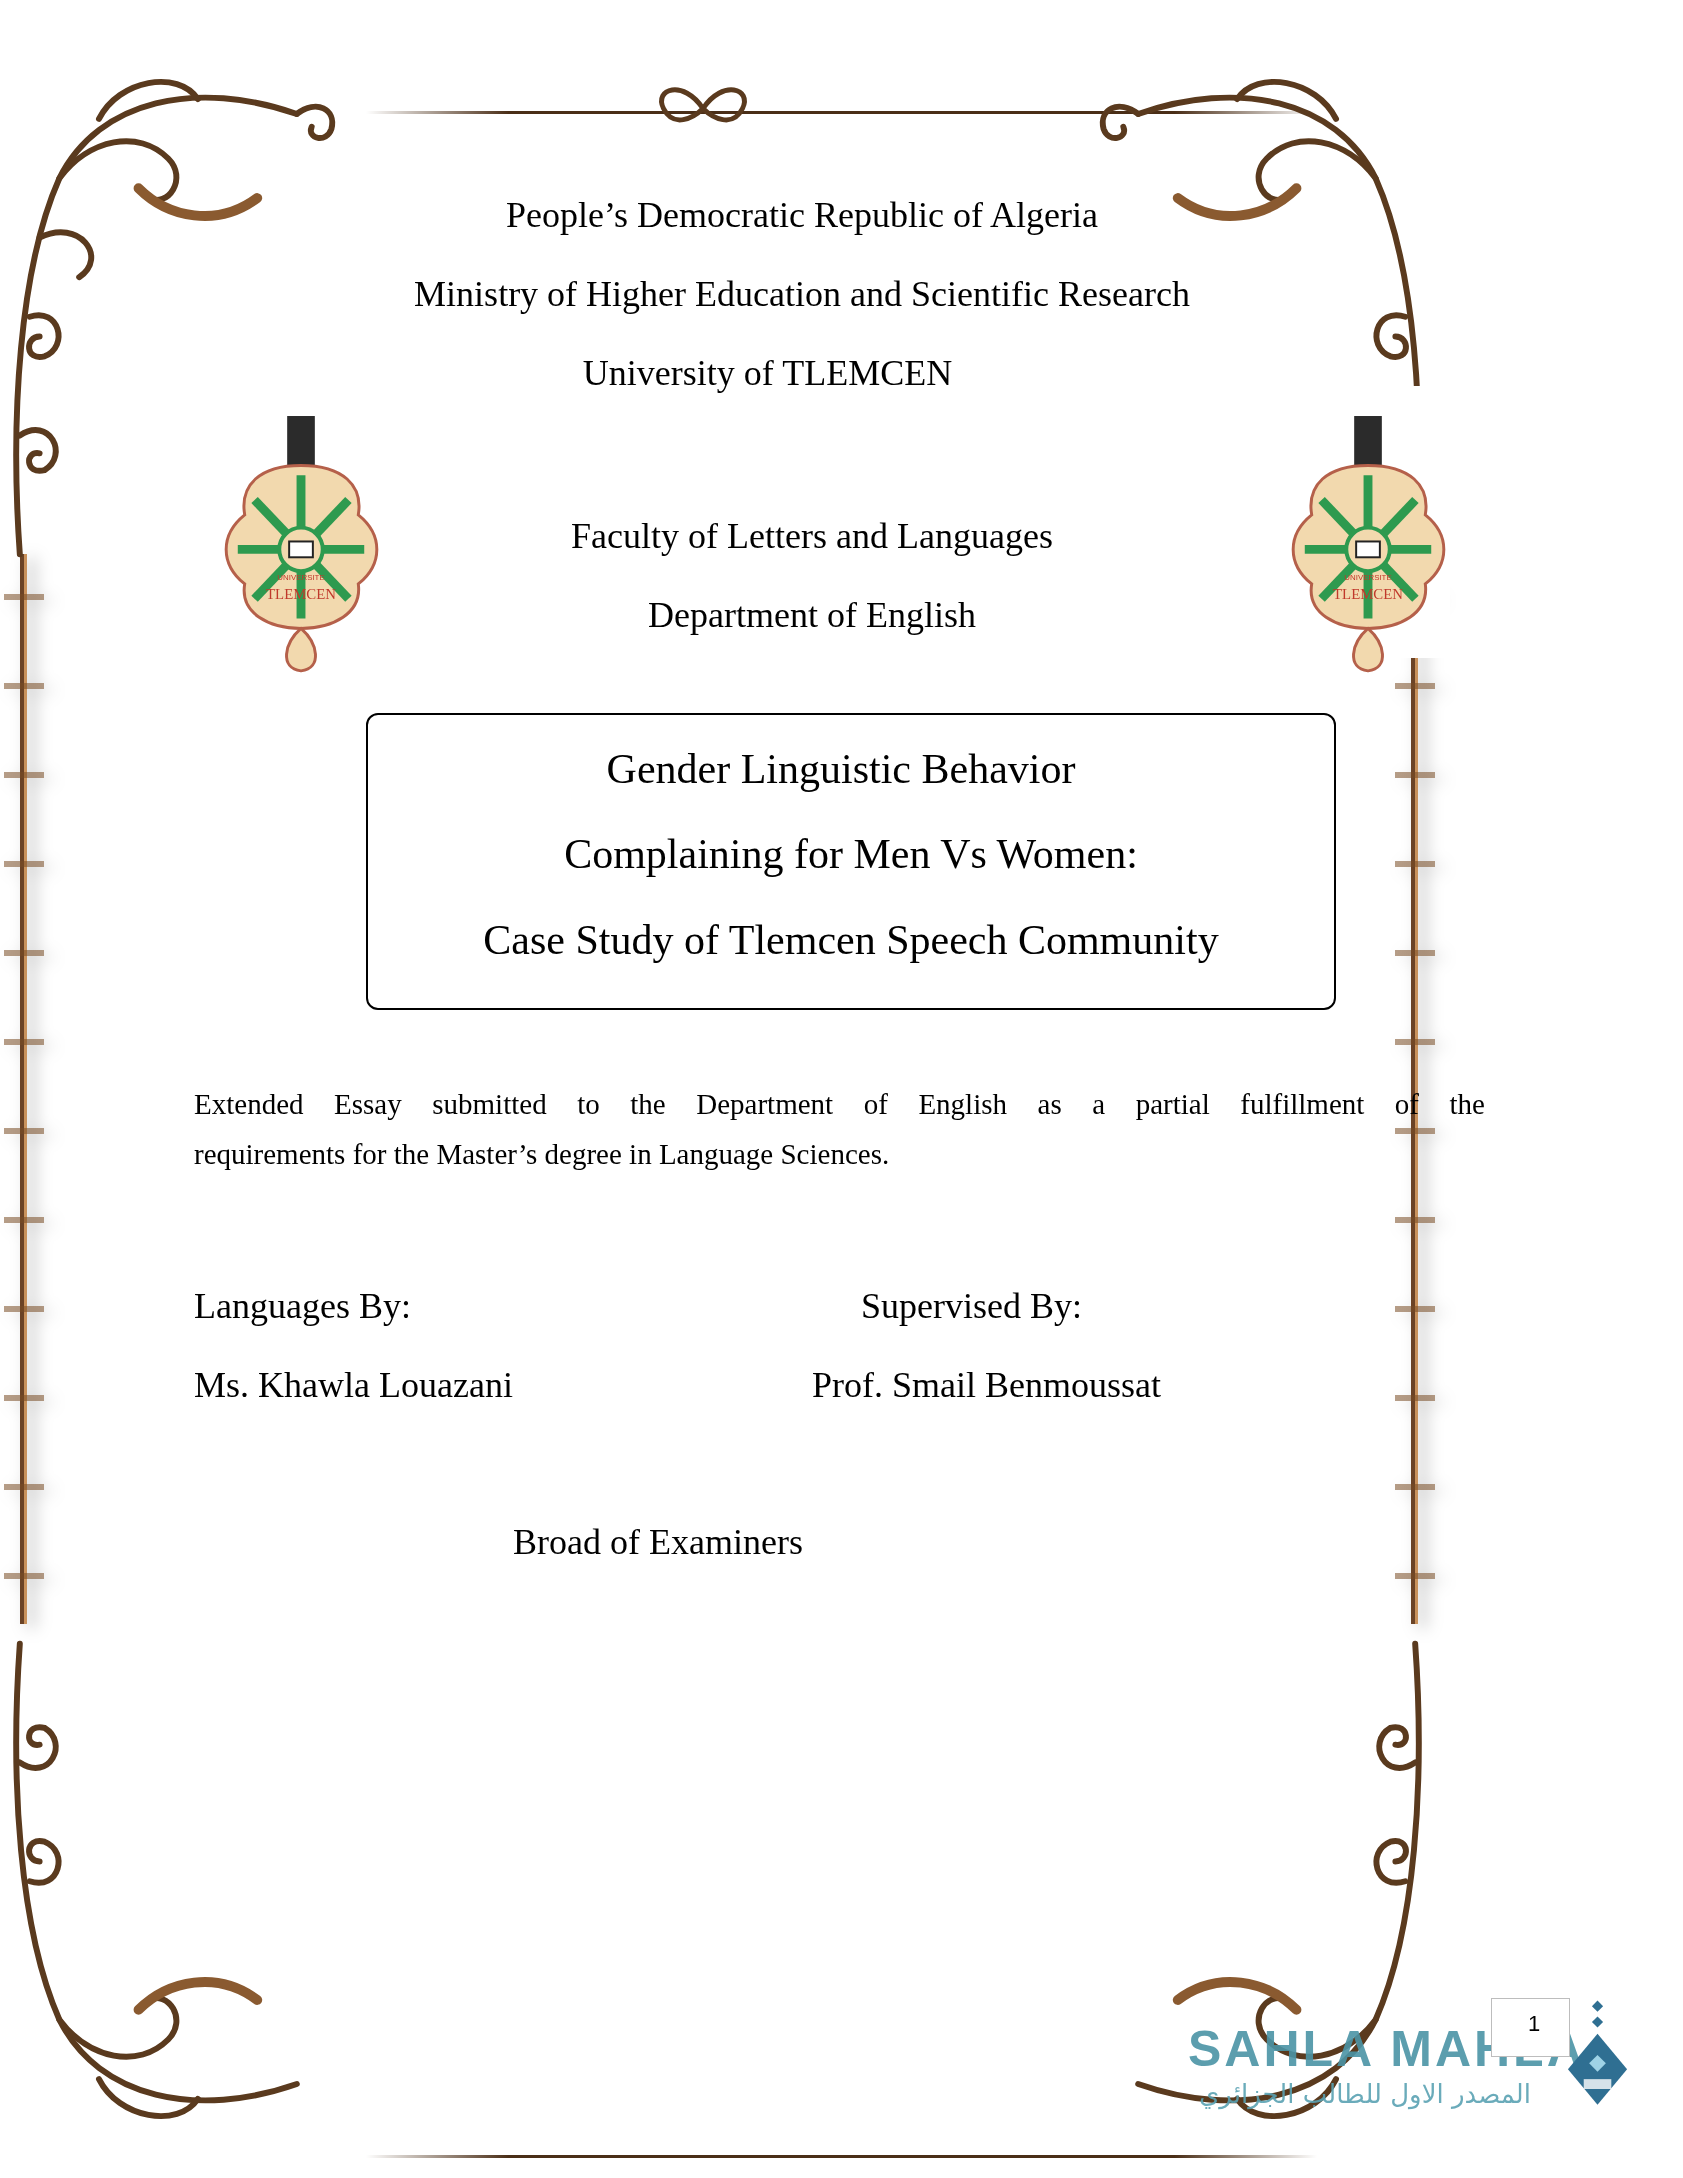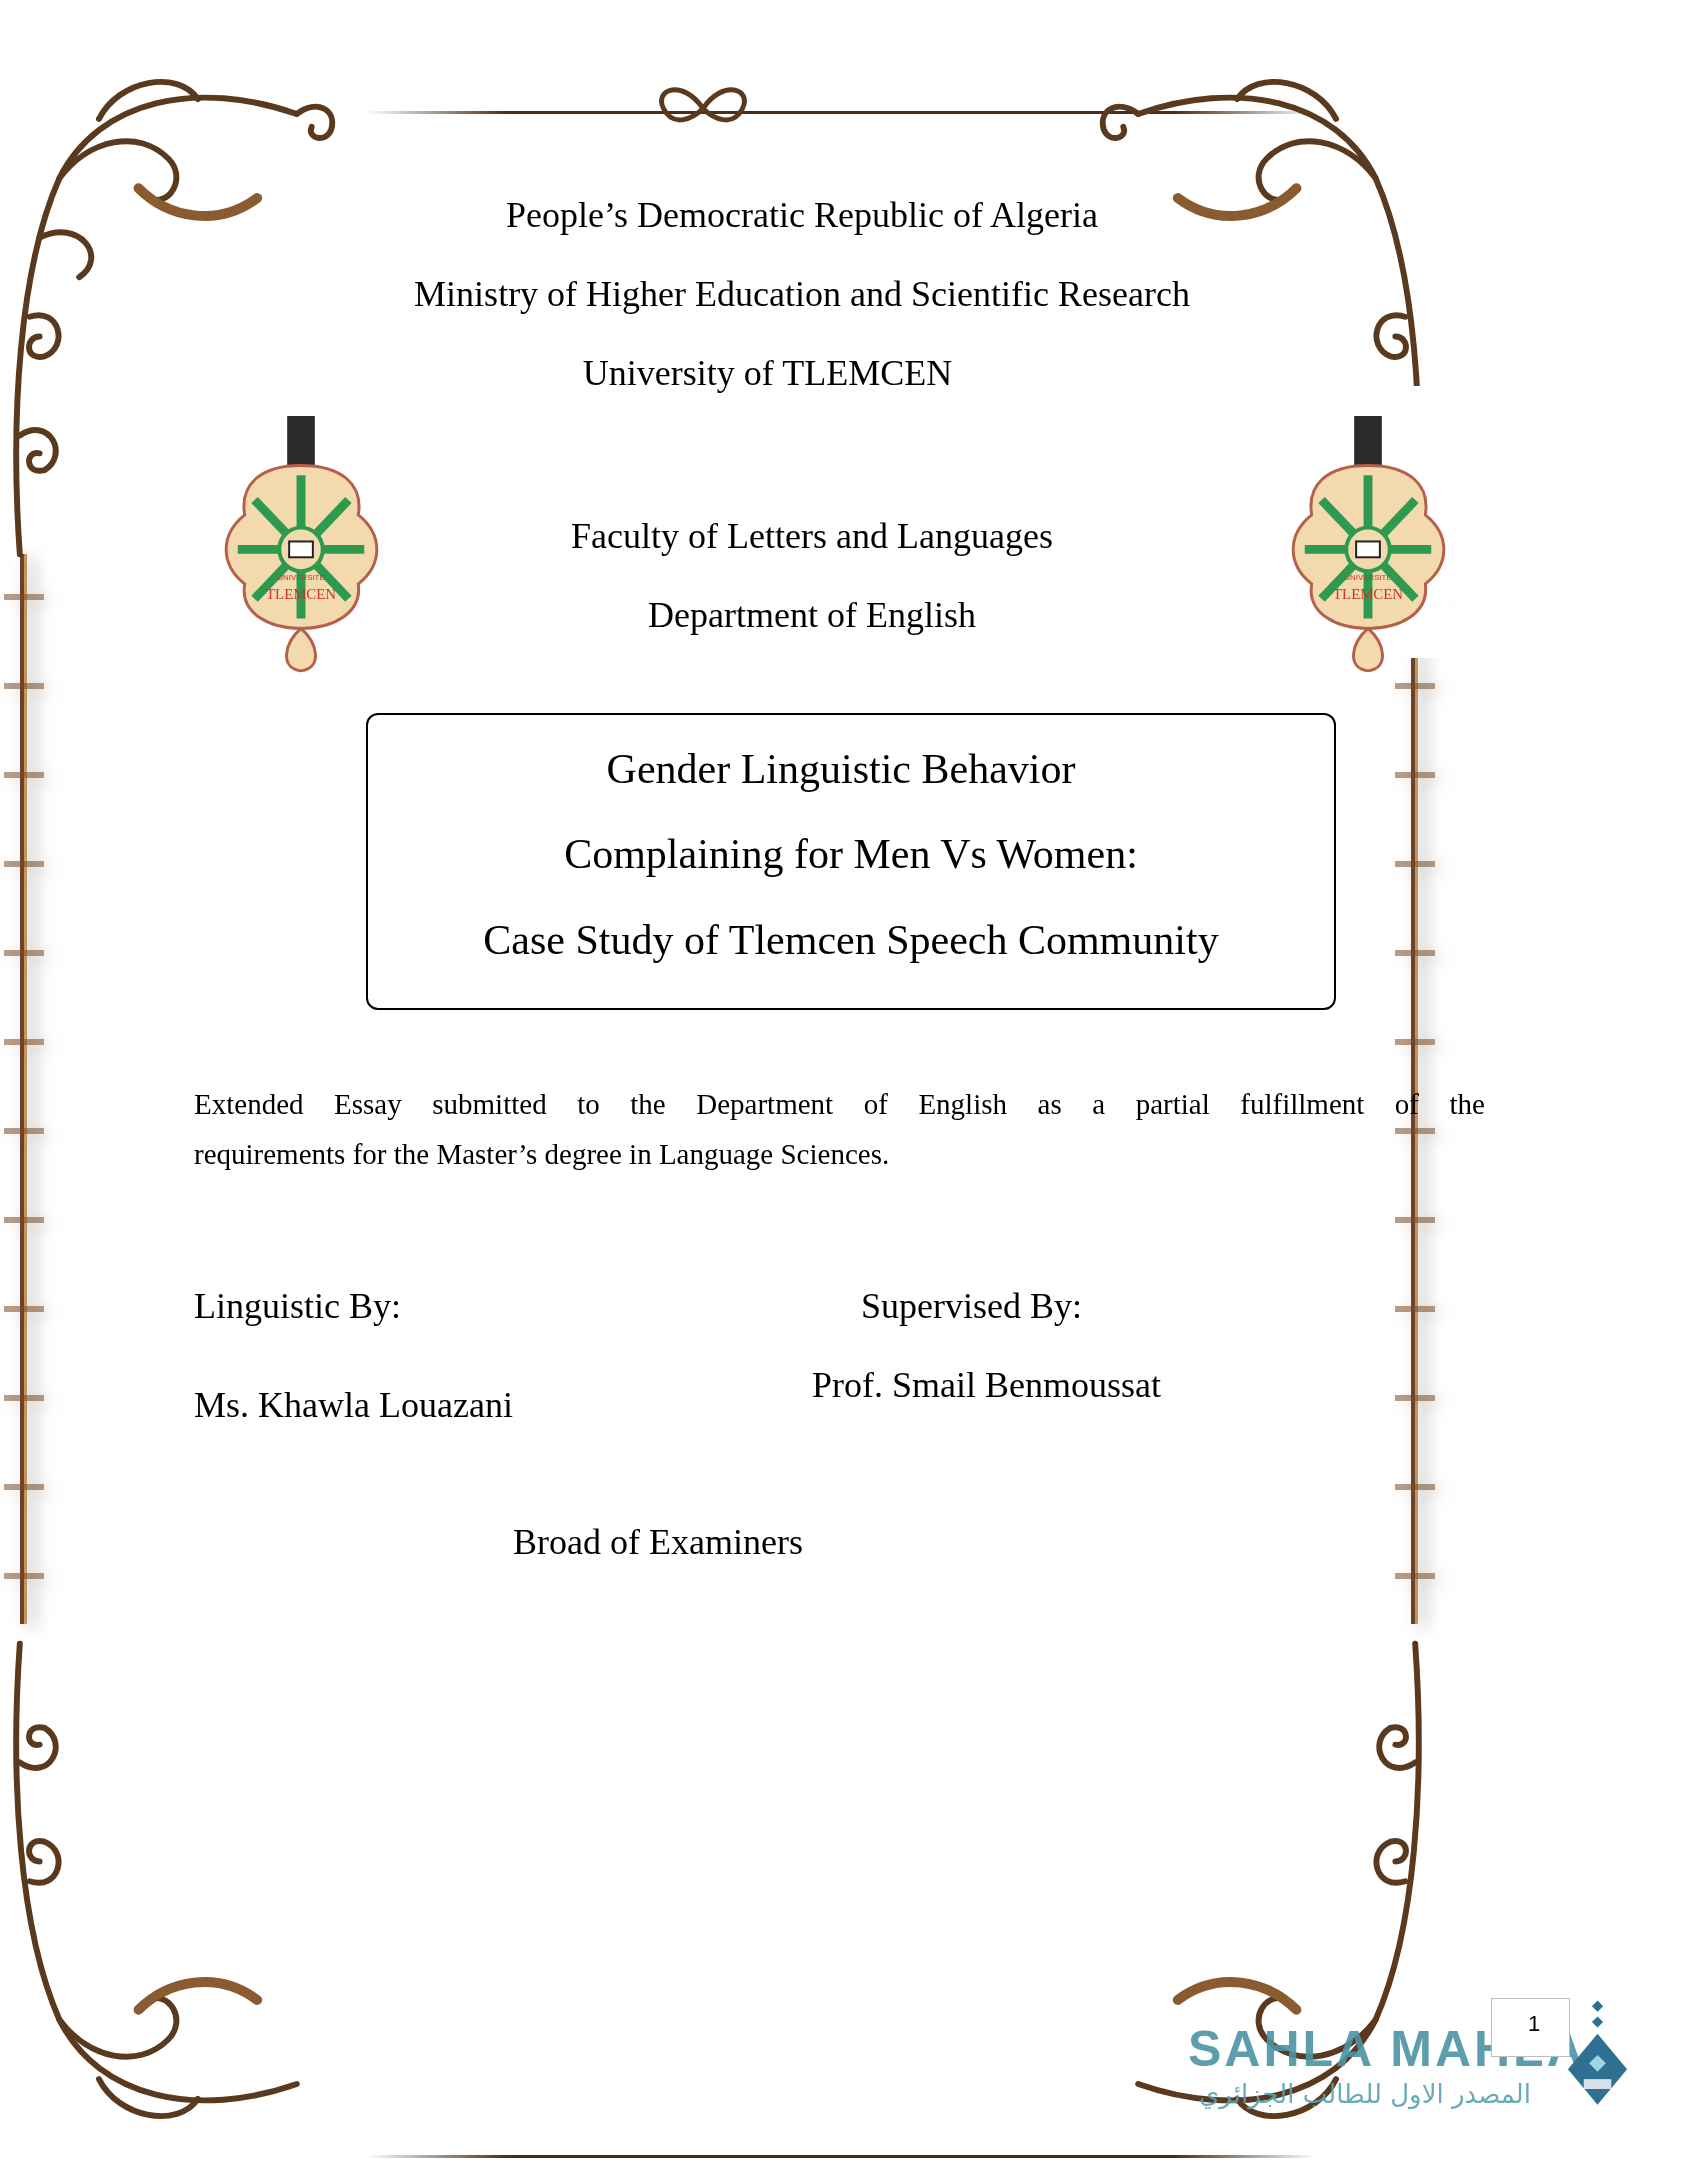--- a/index.html
+++ b/index.html
@@ -140,23 +140,23 @@
   <div class="title-line" style="top:30px;left:-20px;">Gender Linguistic Behavior</div>
   <div class="title-line" style="top:115px;">Complaining for Men Vs Women:</div>
   <div class="title-line" style="top:201px;">Case Study of Tlemcen Speech Community</div>
 </div>
 
 <div class="para" style="top:1079px;">
   <span class="l1">Extended Essay submitted to the Department of English as a partial fulfillment of the</span>
   <span>requirements for the Master’s degree in Language Sciences.</span>
 </div>
 
-<div class="sig" style="left:194px;top:1285px;">Linguistic By:</div>
+<div class="sig" style="left:194px;top:1285px;">Languages By:</div>
 <div class="sig" style="left:861px;top:1285px;">Supervised By:</div>
-<div class="sig" style="left:194px;top:1364px;margin-top:20px;">Ms. Khawla Louazani</div>
+<div class="sig" style="left:194px;top:1364px;">Ms. Khawla Louazani</div>
 <div class="sig" style="left:812px;top:1364px;">Prof. Smail Benmoussat</div>
 
 <div class="sig" style="left:513px;top:1521px;">Broad of Examiners</div>
 
 <div class="wm">SAHLA MAHLA</div>
 <div class="wm-ar">المصدر الاول للطالب الجزائري</div>
 <div class="page-num">1</div>
 <div class="abs" style="left:1564px;top:2000px;width:69px;height:109px;">
   <svg viewBox="0 0 70 110" width="69" height="109">
     <rect x="30" y="2" width="8" height="8" fill="#2f6f92" transform="rotate(45 34 6)"></rect>

